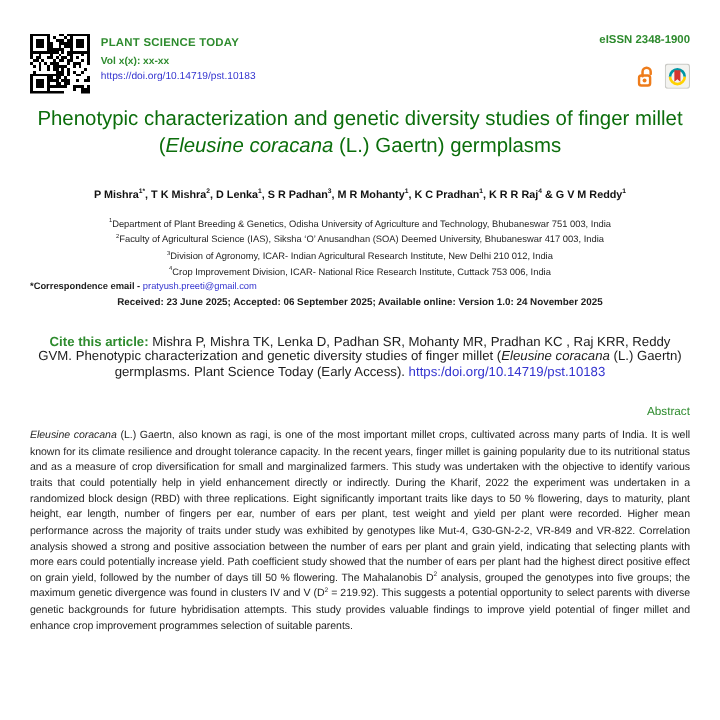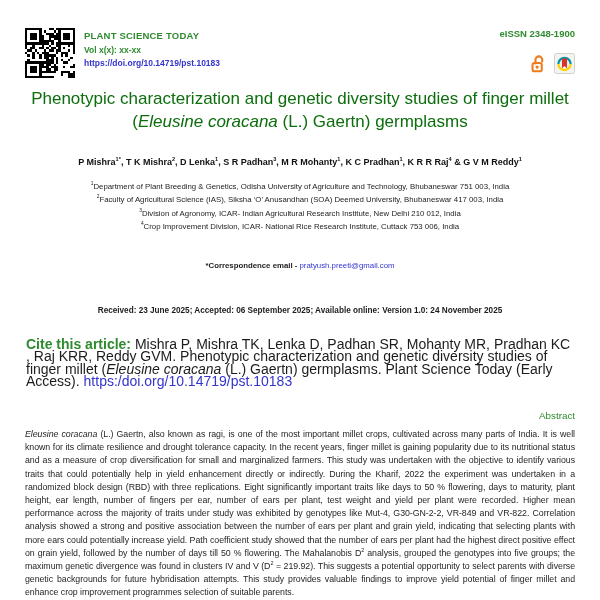--- a/index.html
+++ b/index.html
@@ -13,21 +13,21 @@
   .page { position: relative; width: 600px; height: 600px; padding: 28px 25px 16px; }
 
   
   .masthead { display: flex; justify-content: space-between; align-items: flex-start; }
   .m-left { display: flex; gap: 9px; }
   .qr { width: 50px; height: 50px; flex: 0 0 auto; }
   .qr svg { display: block; width: 100%; height: 100%; }
   .journal-meta { padding-top: 2px; }
   .jname { color: var(--green, #2e8b2e); font-weight: bold; font-size: 9.5px; letter-spacing: .2px; }
   .jvol  { color: var(--green, #2e8b2e); font-weight: bold; font-size: 8.5px; margin-top: 3.5px; }
-  .jdoi  { display: block; color: var(--link, #3434cf); font-weight: bold; font-size: 8.5px; margin-top: 3.5px; text-decoration: none; }
+  .jdoi  { display: block; color: var(--link, #3434cf); font-weight: normal; font-size: 8.5px; margin-top: 3.5px; text-decoration: none; }
   .m-right { text-align: center; }
   .eissn { color: var(--green, #2e8b2e); font-weight: bold; font-size: 9.5px; }
   .icon-row { margin-top: 14px; display: flex; gap: 8px; justify-content: flex-end; align-items: center; }
   .icon-row svg { display: block; }
 
   
   .badge {
     display: inline-block; margin-top: 4px;
     background: var(--badge_bg, #176117); color: #fff;
     font-weight: bold; font-size: 9.5px; letter-spacing: .4px;
@@ -37,27 +37,27 @@
   
   .title {
     margin: 9px auto 0; max-width: 548px; text-align: center;
     color: var(--title_green, #0c6e0c);
     font-size: 17px; line-height: 23px; font-weight: normal;
   }
   .authors { margin-top: 24px; text-align: center; font-weight: bold; font-size: 9px; color: #111; }
   .affils  { margin-top: 13px; text-align: center; font-size: 7.8px; line-height: 13.4px; color: #1d1d1d; }
   .affils sup, .seg-sup, sup[data-bind] { font-size: 62%; vertical-align: super; line-height: 0; }
 
-  .corresp { margin-top: 27px; text-align: center; font-size: 7.8px; font-weight: bold; }
+  .corresp { text-align: left; font-size: 7.8px; font-weight: bold; }
   .corresp a { color: var(--link, #3434cf); text-decoration: none; font-weight: normal; }
 
-  .dates { margin-top: 36px; text-align: center; font-size: 8.2px; font-weight: bold; }
-
-  
-  .cite { margin: 23px auto 0; max-width: 548px; font-size: 14px; line-height: 12.6px; }
+  .dates { margin-top: 4px; text-align: center; font-size: 8.2px; font-weight: bold; }
+
+  
+  .cite { margin: 23px auto 0; max-width: 548px; text-align: center; font-size: 11px; line-height: 12.6px; }
   .cite-label { color: var(--green, #2e8b2e); font-weight: bold; }
   .link { color: var(--link, #3434cf); text-decoration: none; }
 
   
   .abs-heading { margin: 22px 0 0; color: var(--green, #2e8b2e); font-size: 9.8px; font-weight: normal; text-align: right; }
   .abs-text {
     margin: 7px 0 0; text-align: justify;
     font-size: 8.8px; line-height: 13.2px; color: #1f1f1f;
     letter-spacing: -0.05px;
   }

